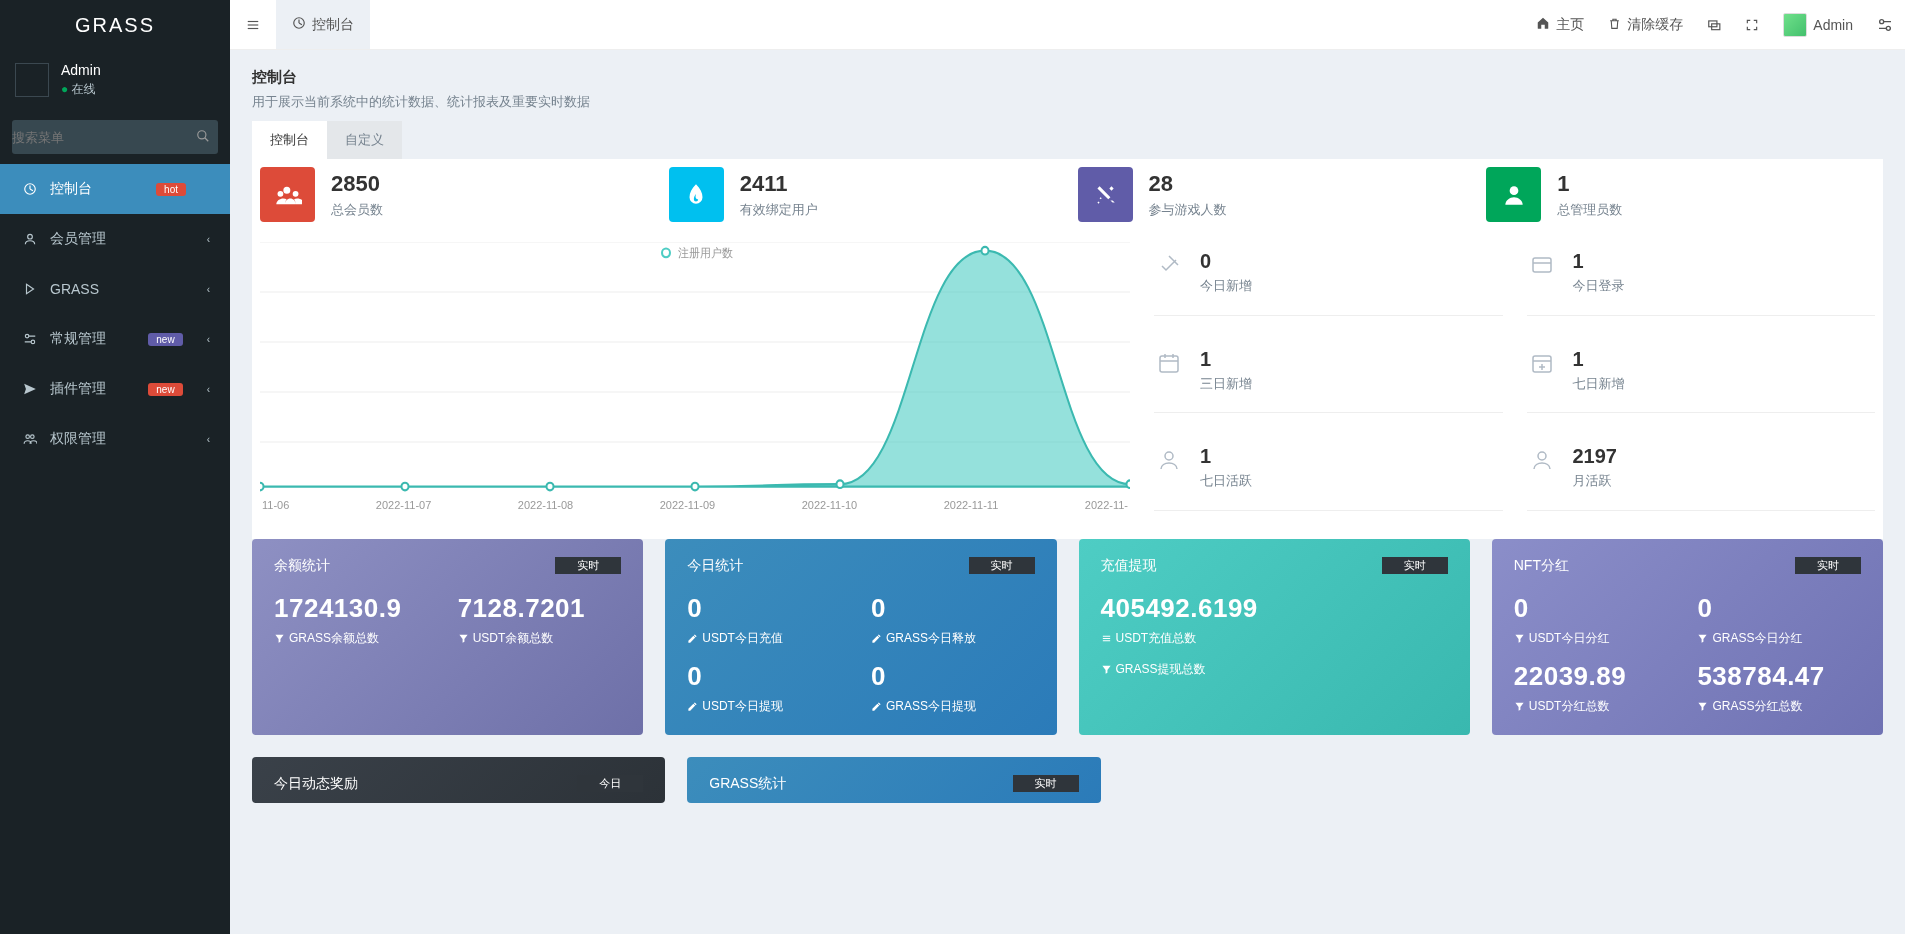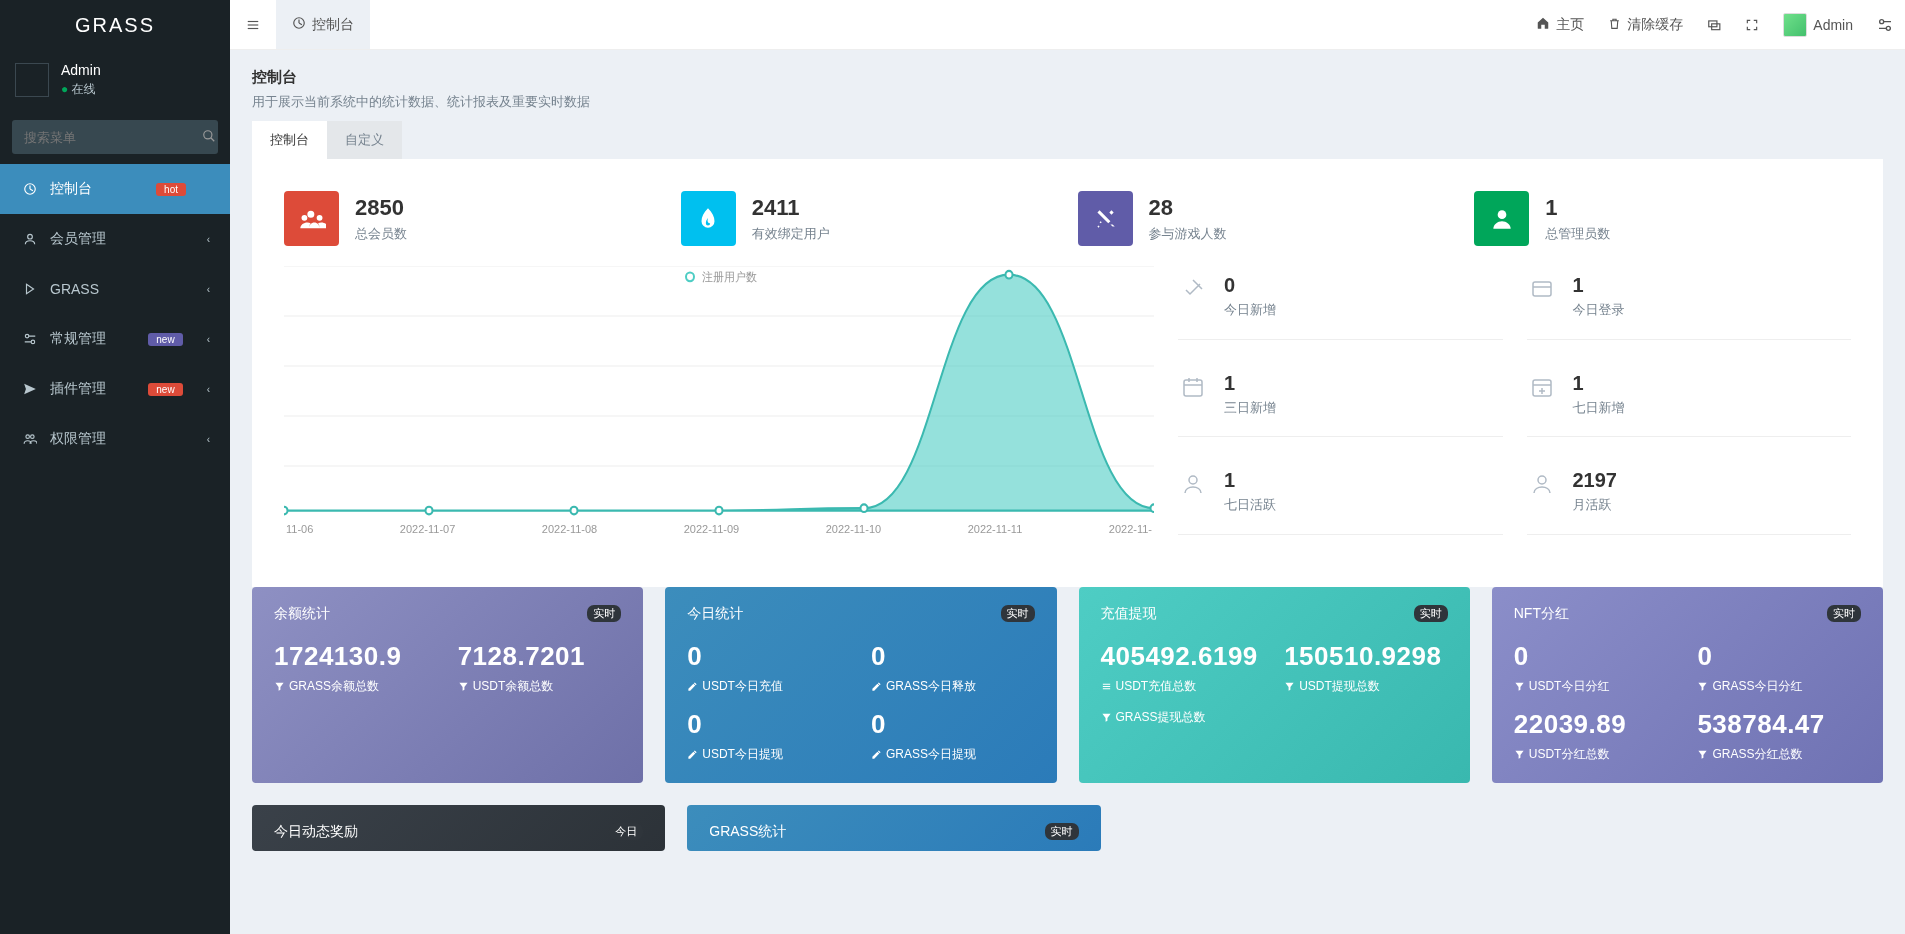--- a/index.html
+++ b/index.html
@@ -8,21 +8,21 @@
 
 .sidebar { position:fixed; left:0; top:0; width:230px; height:100vh; background:#1a2226; color:#fff; }
 .logo { height:50px; line-height:50px; text-align:center; font-size:20px; letter-spacing:2px; font-weight:500; background:#1a2226; }
 .userbox { display:flex; align-items:center; padding:12px 15px; gap:12px; }
 .avatar-sq { width:34px; height:34px; border:1px solid #3b4850; }
 .userinfo .uname { font-size:14px; font-weight:500; }
 .userinfo .ustatus { font-size:12px; color:#b8c7ce; margin-top:3px; }
 .dot { color:#00a65a; }
 .searchwrap { padding:10px 12px; }
 .searchbox { display:flex; background:#374850; border-radius:3px; height:34px; align-items:center; }
-.searchbox input { flex:1; background:transparent; border:none; color:#ccc; padding-left:12px; outline:none; font-size:13px; }
+.searchbox input { flex:1; background:transparent; border:none; color:#ccc; outline:none; font-size:13px; }
 .searchbox .sicon { width:34px; text-align:center; color:#999; }
 .nav-item { display:flex; align-items:center; height:50px; padding:0 20px; color:#b8c7ce; cursor:pointer; font-size:14px; position:relative; }
 .nav-item.active { background:#3c8dbc; color:#fff; }
 .nav-icon { width:20px; margin-right:10px; display:inline-flex; justify-content:center; }
 .nav-label { flex:1; }
 .nav-badge { font-size:10px; padding:1px 8px; border-radius:3px; margin-right:24px; font-weight:500;}
 .badge-hot { background:#dd4b39; color:#fff; }
 .badge-new-purple { background:#605ca8; color:#fff; }
 .badge-new-red { background:#dd4b39; color:#fff; }
 .caret { color:#b8c7ce; font-size:10px; }
@@ -39,21 +39,21 @@
 
 
 .content { position:absolute; left:230px; right:0; top:50px; bottom:0; overflow:auto; }
 .page-head { padding:18px 22px 10px; }
 .page-head h3 { font-size:15px; font-weight:700; margin-bottom:6px; }
 .page-head p { font-size:13px; color:#76838f; }
 .tabs { display:flex; padding:0 22px; }
 .tab { padding:10px 18px; background:#e4e7ea; color:#76838f; font-size:13px; cursor:pointer; }
 .tab.active { background:#fff; color:#333; }
 
-.panel { background:#fff; margin:0 22px; padding:32px; }
+.panel { background:#fff; margin:0 22px; padding:8px; }
 
 
 .tiles { display:flex; gap:20px; margin-bottom:20px; }
 .tile { flex:1; display:flex; align-items:center; gap:16px; }
 .tile-icon { width:55px; height:55px; border-radius:4px; display:flex; align-items:center; justify-content:center; }
 .tile-icon svg { fill:#fff; }
 .c-red{background:#dd4b39;} .c-blue{background:#00c0ef;} .c-purple{background:#605ca8;} .c-green{background:#00a65a;}
 .tile-val { font-size:22px; font-weight:700; }
 .tile-lab { font-size:13px; color:#76838f; margin-top:4px; }
 
@@ -67,21 +67,21 @@
 .mini-icon svg{ stroke:#b0bac5; fill:none; stroke-width:1.5;}
 .mini-val{ font-size:20px; font-weight:600; }
 .mini-lab{ font-size:13px; color:#76838f; margin-top:4px;}
 .xlabels{display:flex; justify-content:space-between; font-size:11px; color:#999; padding:4px 2px 0;}
 
 
 .cards { display:flex; gap:22px; margin:0 22px 22px; }
 .card { flex:1; border-radius:4px; padding:18px 22px 20px; color:#fff; min-height:175px;}
 .card-head{ display:flex; justify-content:space-between; align-items:flex-start; margin-bottom:18px;}
 .card-title{ font-size:14px; }
-.chip{ background:#2f353b; color:#fff; font-size:11px; padding:1px 6px; border-radius:7px;}
+.chip{ background:#2f353b; color:#fff; font-size:11px; padding:1px 22px; border-radius:0;}
 .card-grid{ display:grid; grid-template-columns:1fr 1fr; gap:14px 20px;}
 .cg-val{ font-size:26px; font-weight:700; margin-bottom:6px; letter-spacing:0.5px;}
 .cg-lab{ font-size:12px; font-weight:500; display:flex; align-items:center; gap:4px;}
 .cg-lab svg{ width:11px; height:11px; fill:#fff;}
 .c-bal{ background:linear-gradient(135deg,#8e90c3,#6e70a8);} 
 .c-today{ background:linear-gradient(135deg,#3c8dbc,#2b7bb9);} 
 .c-rw{ background:linear-gradient(135deg,#4ecdc4,#39b8af);} 
 .c-nft{ background:linear-gradient(135deg,#8b8ec9,#6f72b3);} 
 
 .cards2 { display:flex; gap:22px; margin:0 22px 20px;}
@@ -496,29 +496,20 @@
     <div class="card-grid">
           <div>
       <div class="cg-val">405492.6199</div>
       <div class="cg-lab">
               <svg viewBox="0 0 24 24">
                 <path d="M4 6h16v2H4zm0 5h16v2H4zm0 5h16v2H4z"></path>
               </svg>
               <span>USDT充值总数</span>
             </div>
           </div>
-          <div>
-      <div class="cg-val">150510.9298</div>
-      <div class="cg-lab">
-              <svg viewBox="0 0 24 24">
-                <path d="M3 4h18l-7 9v6l-4 2v-8z"></path>
-              </svg>
-              <span>USDT提现总数</span>
-            </div>
-          </div>
           <div style="grid-column:1/-1">
       <div class="cg-lab">
               <svg viewBox="0 0 24 24">
                 <path d="M3 4h18l-7 9v6l-4 2v-8z"></path>
               </svg>
               <span>GRASS提现总数</span>
             </div>
           </div>
         </div>
       </div>

